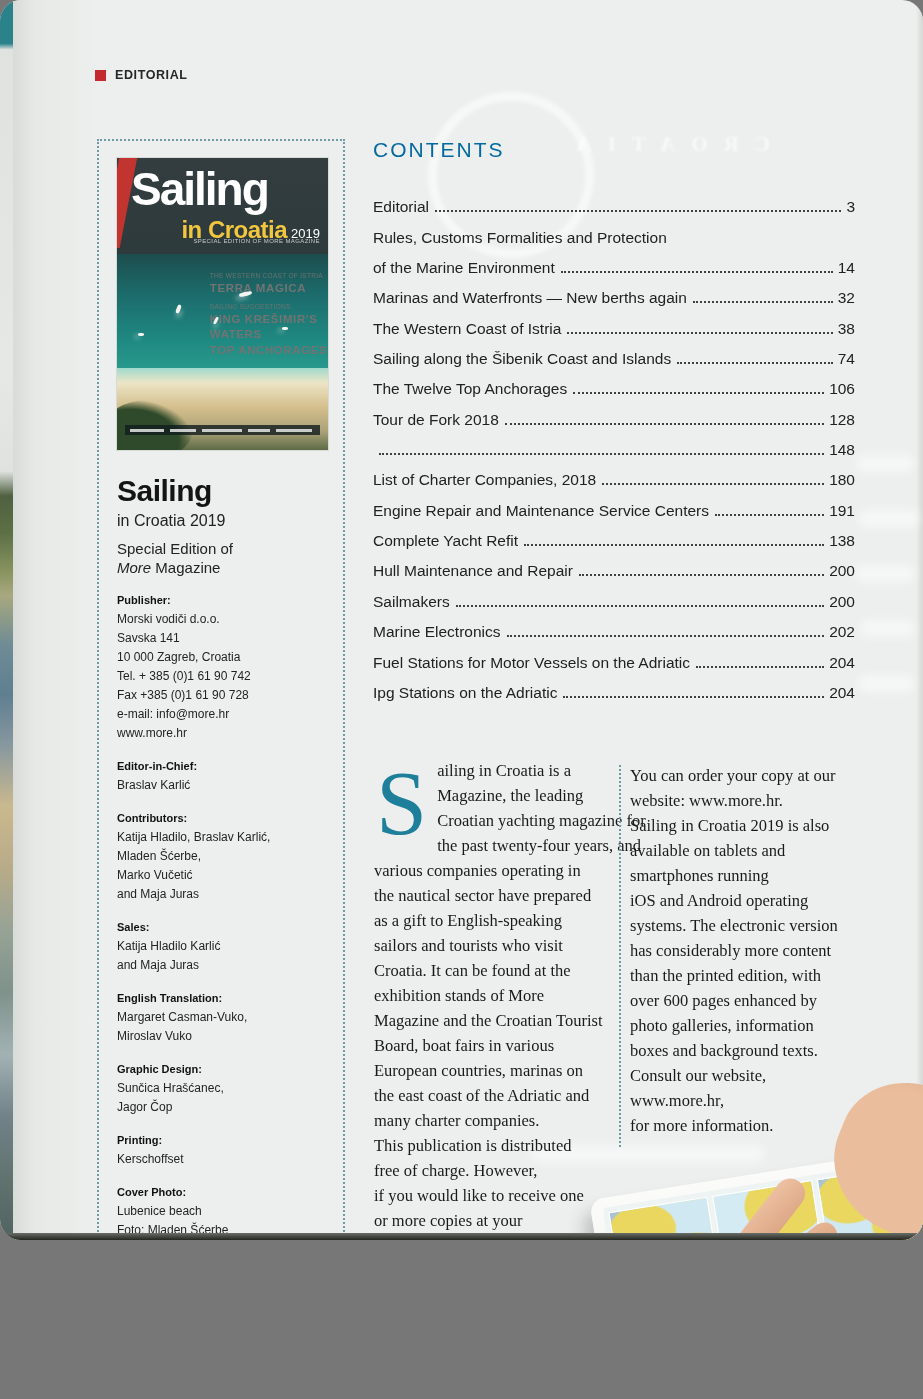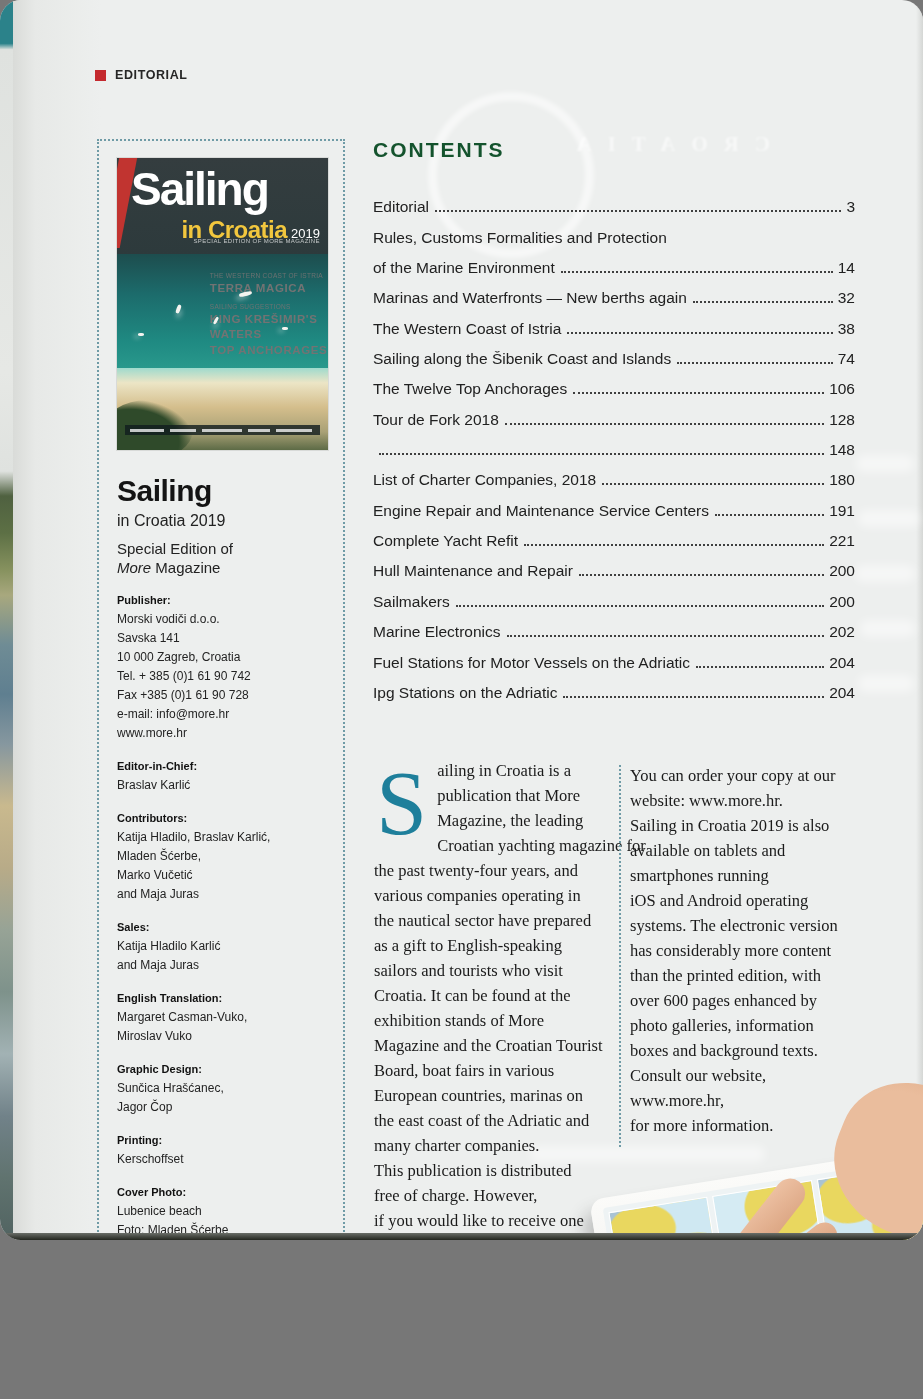--- a/index.html
+++ b/index.html
@@ -63,21 +63,21 @@
     background:rgba(16,28,30,.8);display:flex;align-items:center;gap:6px;padding:0 5px;box-sizing:border-box;}
   .strip-dash{height:2.5px;background:rgba(255,255,255,.75);}
   .sb-title{margin-top:24px;font-weight:bold;font-size:30px;letter-spacing:-.5px;color:#141414;}
   .sb-subtitle{font-size:16px;color:#222;margin-top:4px;}
   .sb-edition{font-size:15px;color:#222;margin-top:9px;line-height:19px;}
   .sb-section{margin-top:13px;}
   .sb-label{font-weight:bold;font-size:11px;color:#111;line-height:20px;}
   .sb-line{font-size:12px;color:#232323;line-height:19px;}
   
   .contents-head{position:absolute;left:373px;top:138px;z-index:2;
-    font-weight:bold;font-size:21px;letter-spacing:2px;color:#14532d;}
+    font-weight:normal;font-size:21px;letter-spacing:2px;color:#0369a1;}
   .toc{position:absolute;left:373px;top:190px;width:482px;z-index:2;}
   .toc-row{height:30.35px;display:flex;align-items:flex-end;box-sizing:border-box;padding-bottom:4px;}
   .toc-title{font-size:15.5px;color:#212121;white-space:nowrap;}
   .toc-leader{flex:1 1 auto;border-bottom:2.6px dotted #3f3f3f;margin:0 5px 4px 6px;}
   .toc-page{font-size:15.5px;color:#212121;white-space:nowrap;}
   
   .colsep{position:absolute;left:619px;top:765px;height:382px;
     border-left:2.5px dotted #6f9ba6;z-index:2;}
   .artcol{position:absolute;z-index:2;}
   #col1{left:374px;top:758px;width:248px;}
@@ -283,21 +283,21 @@
         <span class="toc-page">180</span>
       </div>
       <div class="toc-row">
         <span class="toc-title">Engine Repair and Maintenance Service Centers</span>
         <span class="toc-leader"></span>
         <span class="toc-page">191</span>
       </div>
       <div class="toc-row">
         <span class="toc-title">Complete Yacht Refit</span>
         <span class="toc-leader"></span>
-        <span class="toc-page">221</span>
+        <span class="toc-page">138</span>
       </div>
       <div class="toc-row">
         <span class="toc-title">Hull Maintenance and Repair</span>
         <span class="toc-leader"></span>
         <span class="toc-page">200</span>
       </div>
       <div class="toc-row">
         <span class="toc-title">Sailmakers</span>
         <span class="toc-leader"></span>
         <span class="toc-page">200</span>
@@ -315,21 +315,20 @@
       <div class="toc-row">
         <span class="toc-title">Ipg Stations on the Adriatic</span>
         <span class="toc-leader"></span>
         <span class="toc-page">204</span>
       </div>
     </div>
 
   <div class="artcol" id="col1">
       <div class="dropcap">S</div>
       <div class="aline">ailing in Croatia is a</div>
-      <div class="aline">publication that More</div>
       <div class="aline">Magazine, the leading</div>
       <div class="aline">Croatian yachting magazine for</div>
       <div class="aline">the past twenty-four years, and</div>
       <div class="aline">various companies operating in</div>
       <div class="aline">the nautical sector have prepared</div>
       <div class="aline">as a gift to English-speaking</div>
       <div class="aline">sailors and tourists who visit</div>
       <div class="aline">Croatia. It can be found at the</div>
       <div class="aline">exhibition stands of More</div>
       <div class="aline">Magazine and the Croatian Tourist</div>

